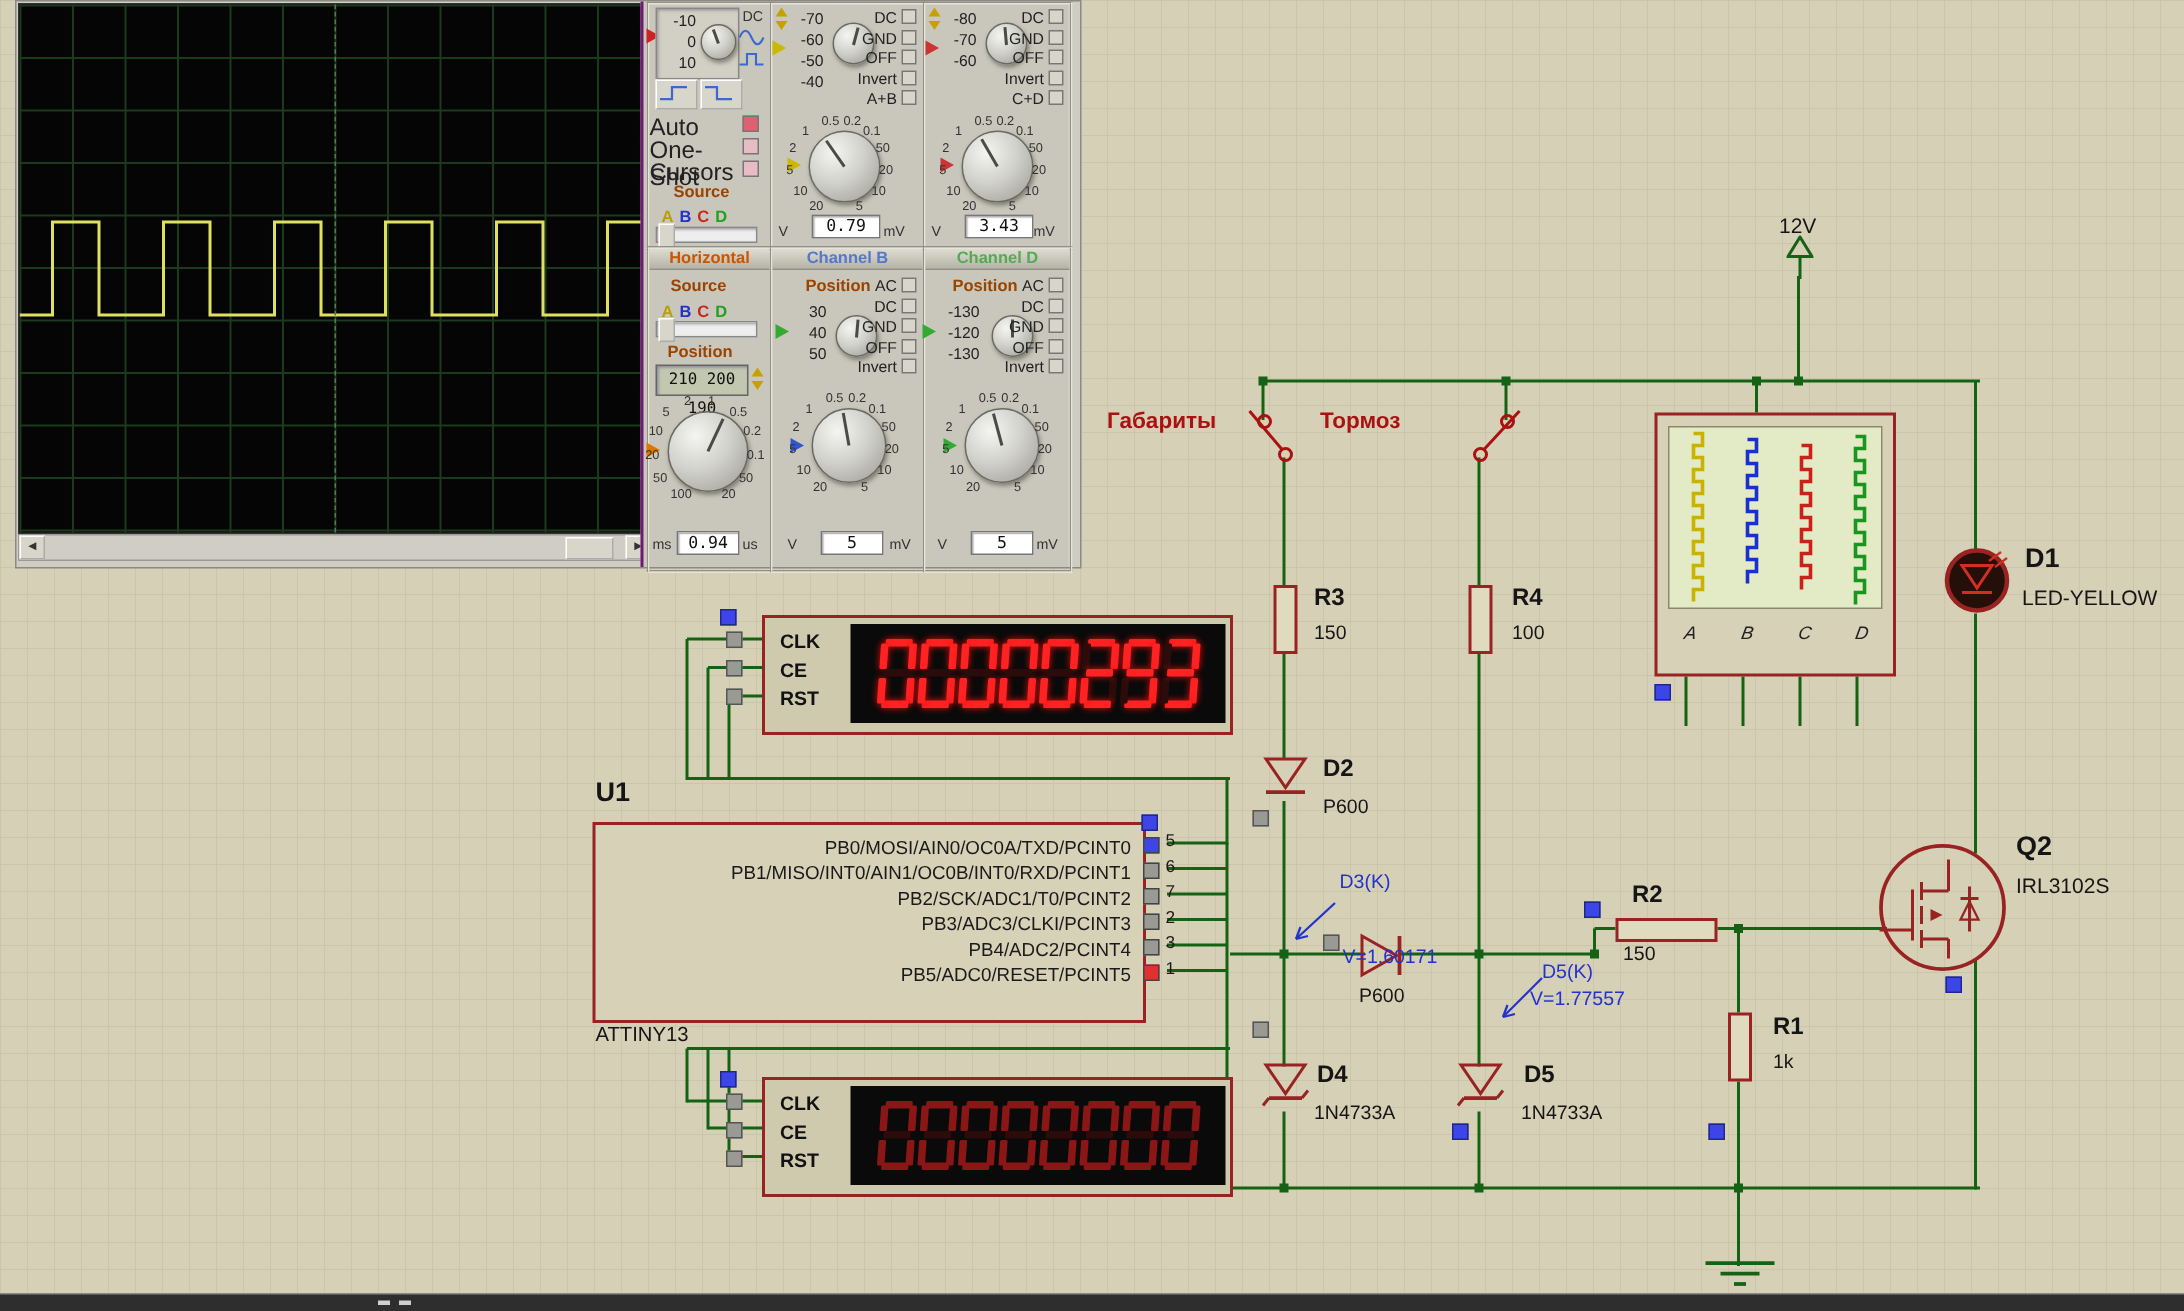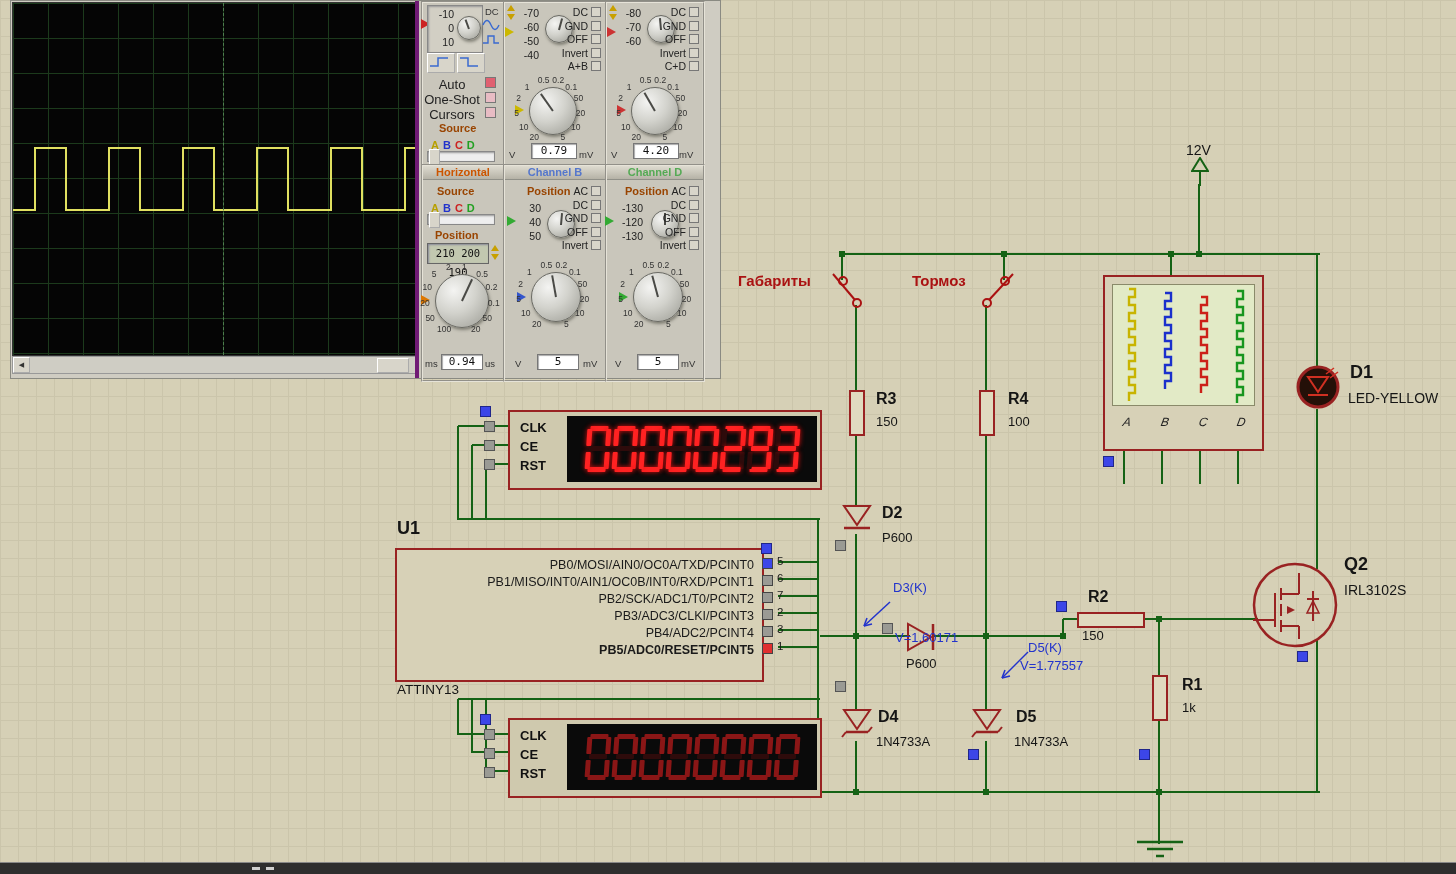--- a/index.html
+++ b/index.html
@@ -37,21 +37,21 @@
   
   #scope{position:absolute;left:10px;top:0;width:709px;height:377px;background:#cfccc2;border:1px solid #8a8a82}
   #scr{position:absolute;left:1px;top:1px;width:421px;height:352px;background:#050505;border:1px solid #333;
     background-image:linear-gradient(#1c3a1c 1px,transparent 1px),linear-gradient(90deg,#1c3a1c 1px,transparent 1px);
     background-size:35px 35px;}
   #centerline{position:absolute;left:210px;top:0;height:352px;width:0;border-left:1px dashed #4e7d4e}
   #sb{position:absolute;left:1px;top:355px;width:421px;height:16px;background:#cfcdc4;border:1px solid #999}
   .sbarrow{position:absolute;top:0;width:15px;height:14px;background:#d8d5ca;border:1px outset #fff;
     font-size:7px;text-align:center;line-height:14px;color:#333}
   #sbthumb{position:absolute;left:364px;top:1px;width:30px;height:13px;background:#d8d5ca;border:1px outset #fff}
-  #panel{position:absolute;left:404px;top:0;width:283px;height:377px;background:#c9c6bb;border-left:4px solid #701a75}
+  #panel{position:absolute;left:416px;top:0;width:283px;height:377px;background:#c9c6bb;border-left:2px solid #701a75}
   .sect{position:absolute;border:2px groove #e6e3d8}
   .sech{position:absolute;left:0;top:0;right:0;height:13px;text-align:center;font-weight:bold;font-size:11px;
     background:linear-gradient(#dedbd0,#b5b2a6);border-bottom:1px solid #909088}
   .posbox{position:absolute;background:#d2cfc4;border:1px solid #888;box-shadow:inset 1px 1px 2px #999}
   .numlist span{display:block;text-align:right;font-size:10.5px;line-height:14px;color:#222}
   .vlist span{display:block;text-align:right;font-size:10.5px;line-height:13.5px;color:#222}
   .vlist.btn span::after{content:"";display:inline-block;width:8px;height:8px;margin-left:3px;
     background:#d8d5ca;border:1px solid #777;vertical-align:-1px}
   .chlist span{font-size:11px;font-weight:bold;margin-right:4px}
   .knob{position:absolute;border-radius:50%;
@@ -59,21 +59,21 @@
     border:1px solid #6a6a64;box-shadow:1px 2px 3px rgba(60,60,50,.5)}
   .kptr{position:absolute;left:calc(50% - 1px);top:2px;width:2px;height:46%;background:#4a4a46;transform-origin:50% 100%}
   .tri{position:absolute;width:0;height:0;border-top:5px solid transparent;border-bottom:5px solid transparent;
     border-left:9px solid currentColor}
   .ringlbl{position:absolute;font-size:8.5px;color:#333;white-space:nowrap}
   .readout{position:absolute;background:#fff;border:1px solid #777;box-shadow:inset 1px 1px 1px #aaa;
     font:11px "DejaVu Sans Mono",monospace;text-align:center;color:#111;line-height:14px}
   .posdisp{position:absolute;background:#c2c8b0;border:1px solid #666;box-shadow:inset 1px 1px 2px #889;
     font:10.5px "DejaVu Sans Mono",monospace;color:#111;text-align:center;line-height:19px}
   .blab{position:absolute;font-weight:bold;font-size:11px;color:#994400;white-space:nowrap}
-  .btnlbl{position:absolute;font-size:13px;color:#222;text-align:center}
+  .btnlbl{position:absolute;font-size:16px;color:#222;text-align:left}
   .ind{position:absolute;width:9px;height:9px;border:1px solid #777;background:#e8bcc4}
   .unit{position:absolute;font-size:9.5px;color:#333}
   .slider{position:absolute;height:9px;background:#eee;border:1px solid #888;box-shadow:inset 1px 1px 2px #999}
   .sthumb{position:absolute;top:-3px;left:1px;width:9px;height:14px;background:#d8d5ca;border:1px outset #fff}
   .gold{position:absolute;width:0;height:0;border-left:4px solid transparent;border-right:4px solid transparent}
   .gold.up{border-bottom:6px solid #c8a000}
   .gold.down{border-top:6px solid #c8a000}
   .edgebox{position:absolute;width:26px;height:18px;background:#d8d5ca;border:1px outset #fff}
   #taskbar{position:absolute;left:0;top:862px;width:1456px;height:12px;background:#2e2e2e;border-top:1px solid #888}
 </style>
@@ -149,21 +149,21 @@
         <div class="dot" style="left: 1156px; top: 789px;"></div>
       </div>
 
     <span class="val" style="left:1186px;top:142px;font-size:14px">12V</span>
     <svg class="abs" style="left:1191px;top:157px" width="18" height="30">
       <polygon points="9,1 1,14 17,14" fill="none" stroke="#156215" stroke-width="2"></polygon>
       <line x1="9" y1="14" x2="9" y2="29" stroke="#156215" stroke-width="2"></line>
     </svg>
 
     <span class="redlabel" style="left:738px;top:272px">Габариты</span>
-    <span class="redlabel" style="left:912px;top:272px">Тормоз</span>
+    <span class="redlabel" style="left:880px;top:272px">Тормоз</span>
 
     <svg class="abs" style="left:831px;top:270px" width="44" height="44">
       <circle cx="12" cy="11" r="4" fill="none" stroke="#aa1111" stroke-width="2"></circle>
       <circle cx="26" cy="33" r="4" fill="none" stroke="#aa1111" stroke-width="2"></circle>
       <line x1="24" y1="30" x2="2" y2="4" stroke="#aa1111" stroke-width="2"></line>
     </svg>
     <svg class="abs" style="left:981px;top:270px" width="44" height="44">
       <circle cx="24" cy="11" r="4" fill="none" stroke="#aa1111" stroke-width="2"></circle>
       <circle cx="6" cy="33" r="4" fill="none" stroke="#aa1111" stroke-width="2"></circle>
       <line x1="8" y1="30" x2="32" y2="4" stroke="#aa1111" stroke-width="2"></line>
@@ -260,21 +260,21 @@
       <line x1="6" y1="28" x2="9" y2="20" stroke="#2233cc" stroke-width="1.5"></line>
     </svg>
 
     <span class="ref big" style="left:397px;top:518px">U1</span>
     <div id="mcu">
         <span class="pinname" style="top: 8px;">PB0/MOSI/AIN0/OC0A/TXD/PCINT0</span>
         <span class="pinname" style="top: 25px;">PB1/MISO/INT0/AIN1/OC0B/INT0/RXD/PCINT1</span>
         <span class="pinname" style="top: 42px;">PB2/SCK/ADC1/T0/PCINT2</span>
         <span class="pinname" style="top: 59px;">PB3/ADC3/CLKI/PCINT3</span>
         <span class="pinname" style="top: 76px;">PB4/ADC2/PCINT4</span>
-        <span class="pinname" style="top: 93px; font-weight: bold;">PB5/ADC0/RESET/PCINT5</span>
+        <span class="pinname" style="top: 93px;">PB5/ADC0/RESET/PCINT5</span>
       </div>
     <span class="val" style="left:397px;top:682px;font-size:13.5px">ATTINY13</span>
     <div id="pins">
         <div class="pinsq" style="left: 762px; top: 558px; background: rgb(60, 70, 232);"></div>
         <span class="pinnum" style="left: 777px; top: 555px;">5</span>
         <div class="pinsq" style="left: 762px; top: 575px; background: rgb(154, 154, 148);"></div>
         <span class="pinnum" style="left: 777px; top: 572px;">6</span>
         <div class="pinsq" style="left: 762px; top: 592px; background: rgb(154, 154, 148);"></div>
         <span class="pinnum" style="left: 777px; top: 589px;">7</span>
         <div class="pinsq" style="left: 762px; top: 609px; background: rgb(154, 154, 148);"></div>
@@ -602,21 +602,21 @@
             <span>DC</span>
             <span>GND</span>
             <span>OFF</span>
             <span>Invert</span>
             <span>C+D</span>
           </div>
         <div class="knob" style="left:24px;top:84px;width:46px;height:46px">
             <div class="kptr" style="transform:rotate(-30deg)"></div>
           </div>
         <div class="tri" style="left:10px;top:102px;color:#cc3333"></div>
-        <div class="readout" style="left:26px;top:140px;width:44px;height:14px">4.20</div>
+        <div class="readout" style="left:26px;top:140px;width:44px;height:14px">3.43</div>
         <span class="unit" style="left:4px;top:146px">V</span>
         <span class="unit" style="left:72px;top:146px">mV</span>
       <span class="ringlbl" style="left: 24.5px; top: 128.847px;">20</span>
           <span class="ringlbl" style="left: 13.9211px; top: 118.76px;">10</span>
           <span class="ringlbl" style="left: 9.14037px; top: 104.947px;">5</span>
           <span class="ringlbl" style="left: 11.2206px; top: 90.4785px;">2</span>
           <span class="ringlbl" style="left: 19.6993px; top: 78.5718px;">1</span>
           <span class="ringlbl" style="left: 32.6915px; top: 71.8738px;">0.5</span>
           <span class="ringlbl" style="left: 47.3085px; top: 71.8738px;">0.2</span>
           <span class="ringlbl" style="left: 60.3007px; top: 78.5718px;">0.1</span>

